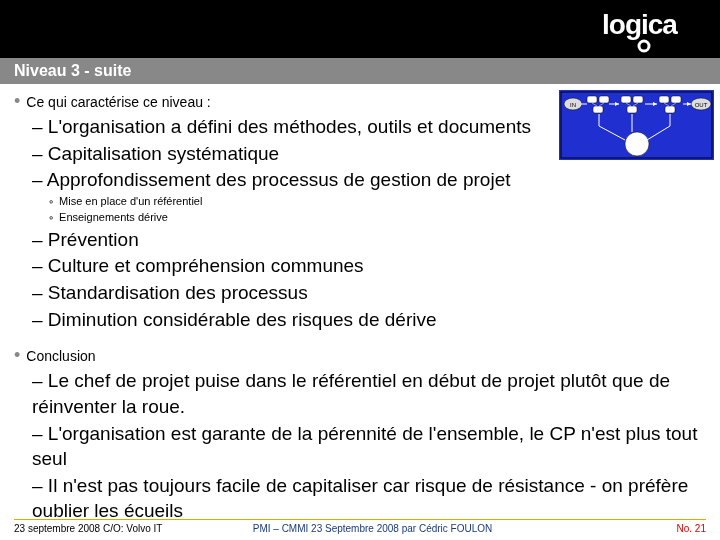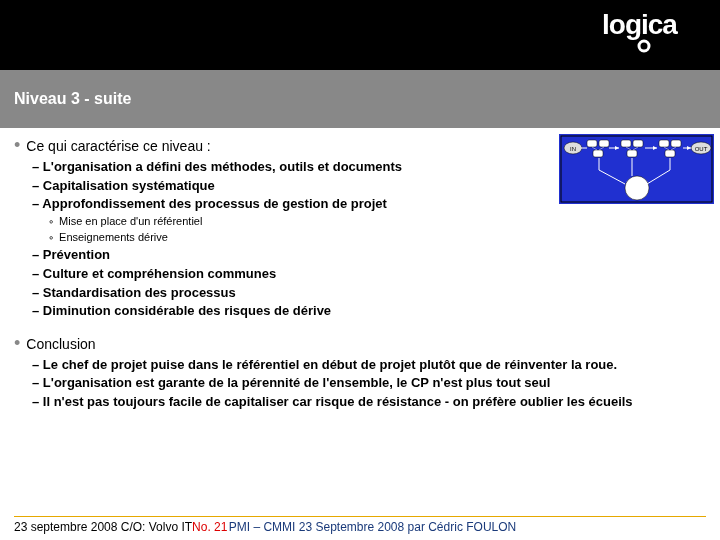--- a/index.html
+++ b/index.html
@@ -1,32 +1,32 @@
 <!DOCTYPE html>
 <html><head>
 <meta charset="utf-8">
 <style>
   * { margin: 0; padding: 0; box-sizing: border-box; }
   body { font-family: Arial, sans-serif; width: 720px; height: 540px; background: #fff; position: relative; overflow: hidden; }
-  .top-banner { background: #000; height: 70px; width: 100%; position: relative; }
+  .top-banner { background: #000; height: 58px; width: 100%; position: relative; }
   .logo { position: absolute; right: 28px; top: 10px; }
-  .title-bar { background: #888; color: #fff; padding: 20px 14px; font-size: 16px; font-weight: bold; }
+  .title-bar { background: #888; color: #fff; padding: 4px 14px; font-size: 16px; font-weight: bold; }
   .content { padding: 8px 14px 0 14px; font-size: 13px; color: #000; position: relative; }
   .main-item { display: flex; align-items: baseline; margin-bottom: 4px; }
   .main-item .dot { color: #888; font-size: 18px; margin-right: 6px; line-height: 1; }
   .main-item .label { font-weight: normal; font-size: 14px; }
-  .sub1 { margin-left: 18px; font-size: 13px; line-height: 1.35; margin-bottom: 1px; font-weight: bold; }
+  .sub1 { margin-left: 18px; font-size: 19px; line-height: 1.35; margin-bottom: 1px; }
   .sub2 { margin-left: 34px; font-size: 11px; line-height: 1.4; margin-bottom: 1px; }
   .sub1::before { content: "– "; }
   .sub2::before { content: "∘ "; font-size: 10px; margin-right: 2px; }
   .conclusion-block { margin-top: 14px; }
   .diagram { position: absolute; right: 6px; top: 6px; width: 155px; height: 70px; }
   .footer { position: absolute; bottom: 6px; left: 0; width: 100%; padding: 0 14px; }
   .footer-line { border-top: 1px solid #e6a800; margin-bottom: 3px; }
-  .footer-row { display: flex; justify-content: flex-start; align-items: baseline; font-size: 12px; }
+  .footer-row { display: flex; justify-content: space-between; align-items: baseline; font-size: 10px; }
   .footer-left { color: #000; }
   .footer-mid { color: #1a3a7a; position: absolute; left: 50%; transform: translateX(-50%); padding-left: 25px; }
   .footer-right { color: #d00; }
 </style>
 </head>
 <body>
 
 <div class="top-banner">
   <div class="logo">
     <svg width="90" height="44" viewBox="0 0 90 44">

